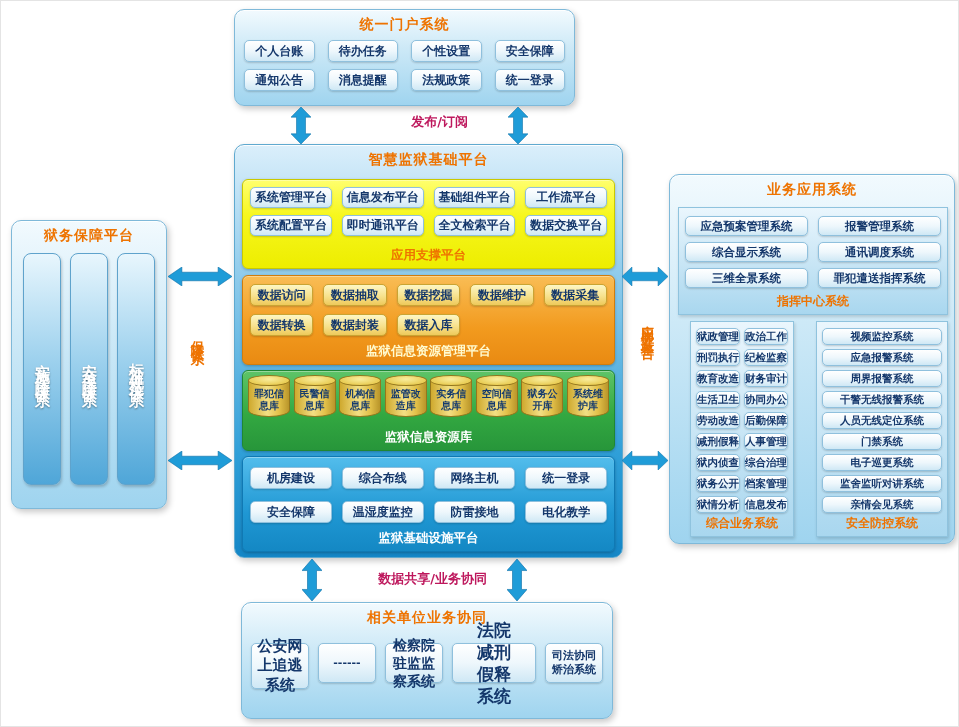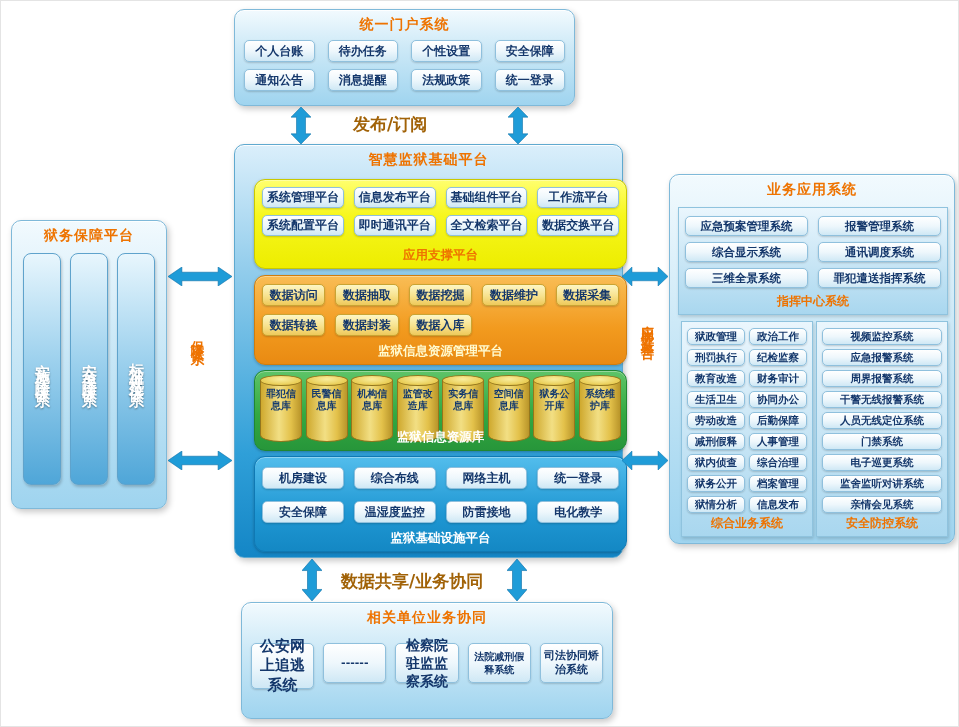--- a/index.html
+++ b/index.html
@@ -13,30 +13,30 @@
   .panel-title { text-align:center; font-weight:bold; font-size:14px; color:#ee7300; padding-top:6px; letter-spacing:1px; }
 
   .grid { display:grid; }
   .btn { display:flex; align-items:center; justify-content:center; text-align:center; font-weight:bold; color:#14376b;
          background:linear-gradient(180deg,#ffffff 0%,#eef7fc 50%,#cfe8f5 100%);
          border:1px solid #8fc0dd; border-radius:5px; box-shadow:0 1px 2px rgba(0,0,0,.18); font-size:12px; }
   .btn-y { background:linear-gradient(180deg,#fdf6c4 0%,#f7e28e 55%,#eec95a 100%); border:1px solid #c9a433; }
   .h22{height:22px} .h21{height:21px} .h20{height:20px} .h17{height:17px}
   .small{font-size:10.5px} .mid{font-size:11.5px}
 
-  .sec { position:absolute; left:19px; width:373px; border-radius:11px;
+  .sec { position:absolute; left:7px; width:373px; border-radius:6px;
          box-shadow:0 1px 3px rgba(0,0,0,.25), inset 0 1px 0 rgba(255,255,255,.35); }
   .sec-app   { top:34px;  height:90px; background:linear-gradient(180deg,#ffff6e 0%,#f7f71e 40%,#ededed00); background:linear-gradient(180deg,#ffff6e 0%,#f7f71e 40%,#eded00 100%); border:1px solid #c9c900; }
   .sec-res   { top:130px; height:90px; background:linear-gradient(180deg,#f9bd55 0%,#f29a1e 60%,#e98a12 100%); border:1px solid #cf7d0e; }
   .sec-db    { top:225px; height:81px; background:linear-gradient(180deg,#5ec468 0%,#33a841 55%,#27963a 100%); border:1px solid #1f8733; }
   .sec-infra { top:311px; height:96px; background:linear-gradient(180deg,#53bdec 0%,#1f97d3 60%,#1488c4 100%); border:1px solid #0f79b4; }
   .sec-label { position:absolute; left:0; right:0; bottom:4px; text-align:center; font-weight:bold; font-size:12.5px; }
   .lbl-orange{ color:#ee7300; } .lbl-cream{ color:#fffbd0; } .lbl-white{ color:#ffffff; }
 
-  .cyl { position:relative; width:42px; height:67px; }
+  .cyl { position:relative; width:42px; height:42px; }
   .cyl-body { position:absolute; left:0; right:0; top:5px; bottom:0;
               background:linear-gradient(90deg,#cfa92e 0%,#f2df84 45%,#e3c14a 75%,#b9952a 100%);
               border:1px solid #93761d; border-top:none; border-radius:0 0 21px 21px / 0 0 7px 7px; }
   .cyl-top { position:absolute; left:0; right:0; top:0; height:11px;
              background:radial-gradient(ellipse at 50% 35%,#f9ee9f 0%,#e9cd55 70%,#dcb93e 100%);
              border:1px solid #93761d; border-radius:50%; }
   .cyl-label { position:absolute; left:3px; right:3px; top:13px; text-align:center; font-size:10px; font-weight:bold; color:#143a6e; line-height:1.2; }
 
   .subpanel { position:absolute; border-radius:0; border:1px solid #8fc3de;
               background:linear-gradient(180deg,#eaf6fd 0%,#c3e3f4 60%,#a9d7ef 100%);
@@ -45,21 +45,21 @@
 
   .vbar { width:38px; height:232px; border-radius:8px; border:1px solid #5fa3cc;
           background:linear-gradient(180deg,#e8f6fd 0%,#9fd2ee 45%,#4fa6d8 100%);
           display:flex; align-items:center; justify-content:center; box-shadow:1px 2px 3px rgba(0,0,0,.2);
           color:#ffffff; font-weight:bold; font-size:15px; }
   .vtext { writing-mode:vertical-lr; text-orientation:upright; letter-spacing:6px; text-shadow:0 1px 2px rgba(0,0,0,.4); }
 
   .arrow { position:absolute; }
   .arrow svg { display:block; width:100%; height:100%; }
 
-  .flow-label { position:absolute; color:#a16207; font-weight:bold; font-size:17px; text-align:left; }
+  .flow-label { position:absolute; color:#be185d; font-weight:bold; font-size:13px; text-align:right; }
   .vlabel { writing-mode:vertical-lr; text-orientation:upright; letter-spacing:4px; font-weight:bold; color:#ee7300; font-size:13.5px; position:absolute; }
 </style>
 </head>
 <body>
 
 <div class="stage">
 
   <div class="panel" style="left:233px;top:8px;width:341px;height:97px">
     <div class="panel-title">统一门户系统</div>
     <div class="grid" style="position:absolute;left:9px;right:9px;top:30px;grid-template-columns:repeat(4,1fr);column-gap:13px;row-gap:7px">
@@ -225,21 +225,21 @@
         <div class="btn h20 mid">应急预案管理系统</div>
         <div class="btn h20 mid">报警管理系统</div>
         <div class="btn h20 mid">综合显示系统</div>
         <div class="btn h20 mid">通讯调度系统</div>
         <div class="btn h20 mid">三维全景系统</div>
         <div class="btn h20 mid">罪犯遣送指挥系统</div>
       </div>
       <div class="sub-label">指挥中心系统</div>
     </div>
 
-    <div class="subpanel" style="left:11px;top:146px;width:132px;height:216px">
+    <div class="subpanel" style="left:20px;top:146px;width:104px;height:216px">
       <div class="grid" style="margin:6px 5px 0;grid-template-columns:1fr 1fr;column-gap:4px;row-gap:4px">
         <div class="btn h17 small">狱政管理</div>
         <div class="btn h17 small">政治工作</div>
         <div class="btn h17 small">刑罚执行</div>
         <div class="btn h17 small">纪检监察</div>
         <div class="btn h17 small">教育改造</div>
         <div class="btn h17 small">财务审计</div>
         <div class="btn h17 small">生活卫生</div>
         <div class="btn h17 small">协同办公</div>
         <div class="btn h17 small">劳动改造</div>
@@ -283,18 +283,18 @@
       </svg>
   </div>
   <div class="flow-label" style="left:340px;top:569px;width:146px">数据共享/业务协同</div>
 
   <div class="panel" style="left:240px;top:601px;width:372px;height:117px">
     <div class="panel-title">相关单位业务协同</div>
     <div style="display:flex;gap:9px;margin:16px 9px 0">
       <div class="btn" style="flex:1;height:46px;font-size:15px;line-height:1.3;padding:2px 3px">公安网上追逃系统</div>
       <div class="btn" style="flex:1;height:40px;font-size:11px;line-height:1.3;padding:2px 3px">------</div>
       <div class="btn" style="flex:1;height:40px;font-size:14px;line-height:1.3;padding:2px 3px">检察院驻监监察系统</div>
-      <div class="btn" style="flex:1;height:40px;font-size:10px;line-height:1.3;padding:2px 3px">法院减刑假释系统</div>
+      <div class="btn" style="flex:1;height:40px;font-size:17px;line-height:1.3;padding:2px 16px">法院减刑假释系统</div>
       <div class="btn" style="flex:1;height:40px;font-size:11px;line-height:1.3;padding:2px 3px">司法协同矫治系统</div>
     </div>
   </div>
 
 </div>
 
 </body></html>

